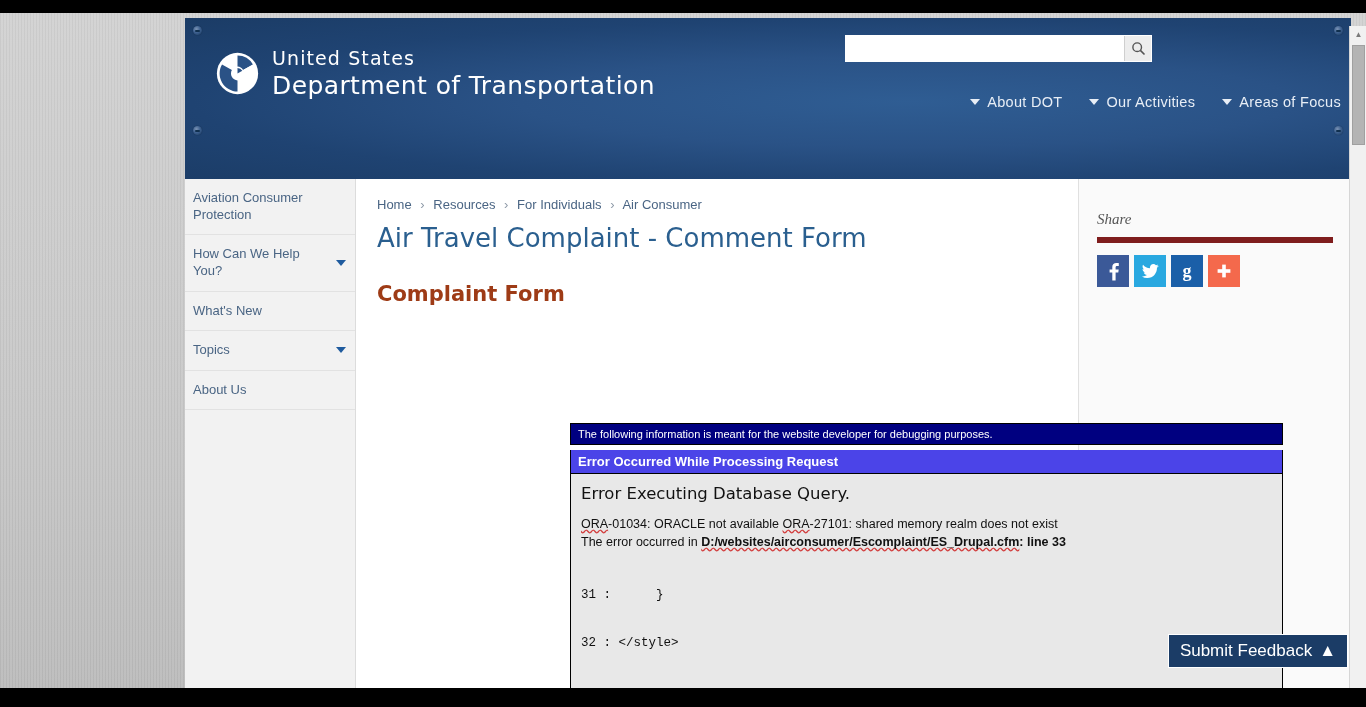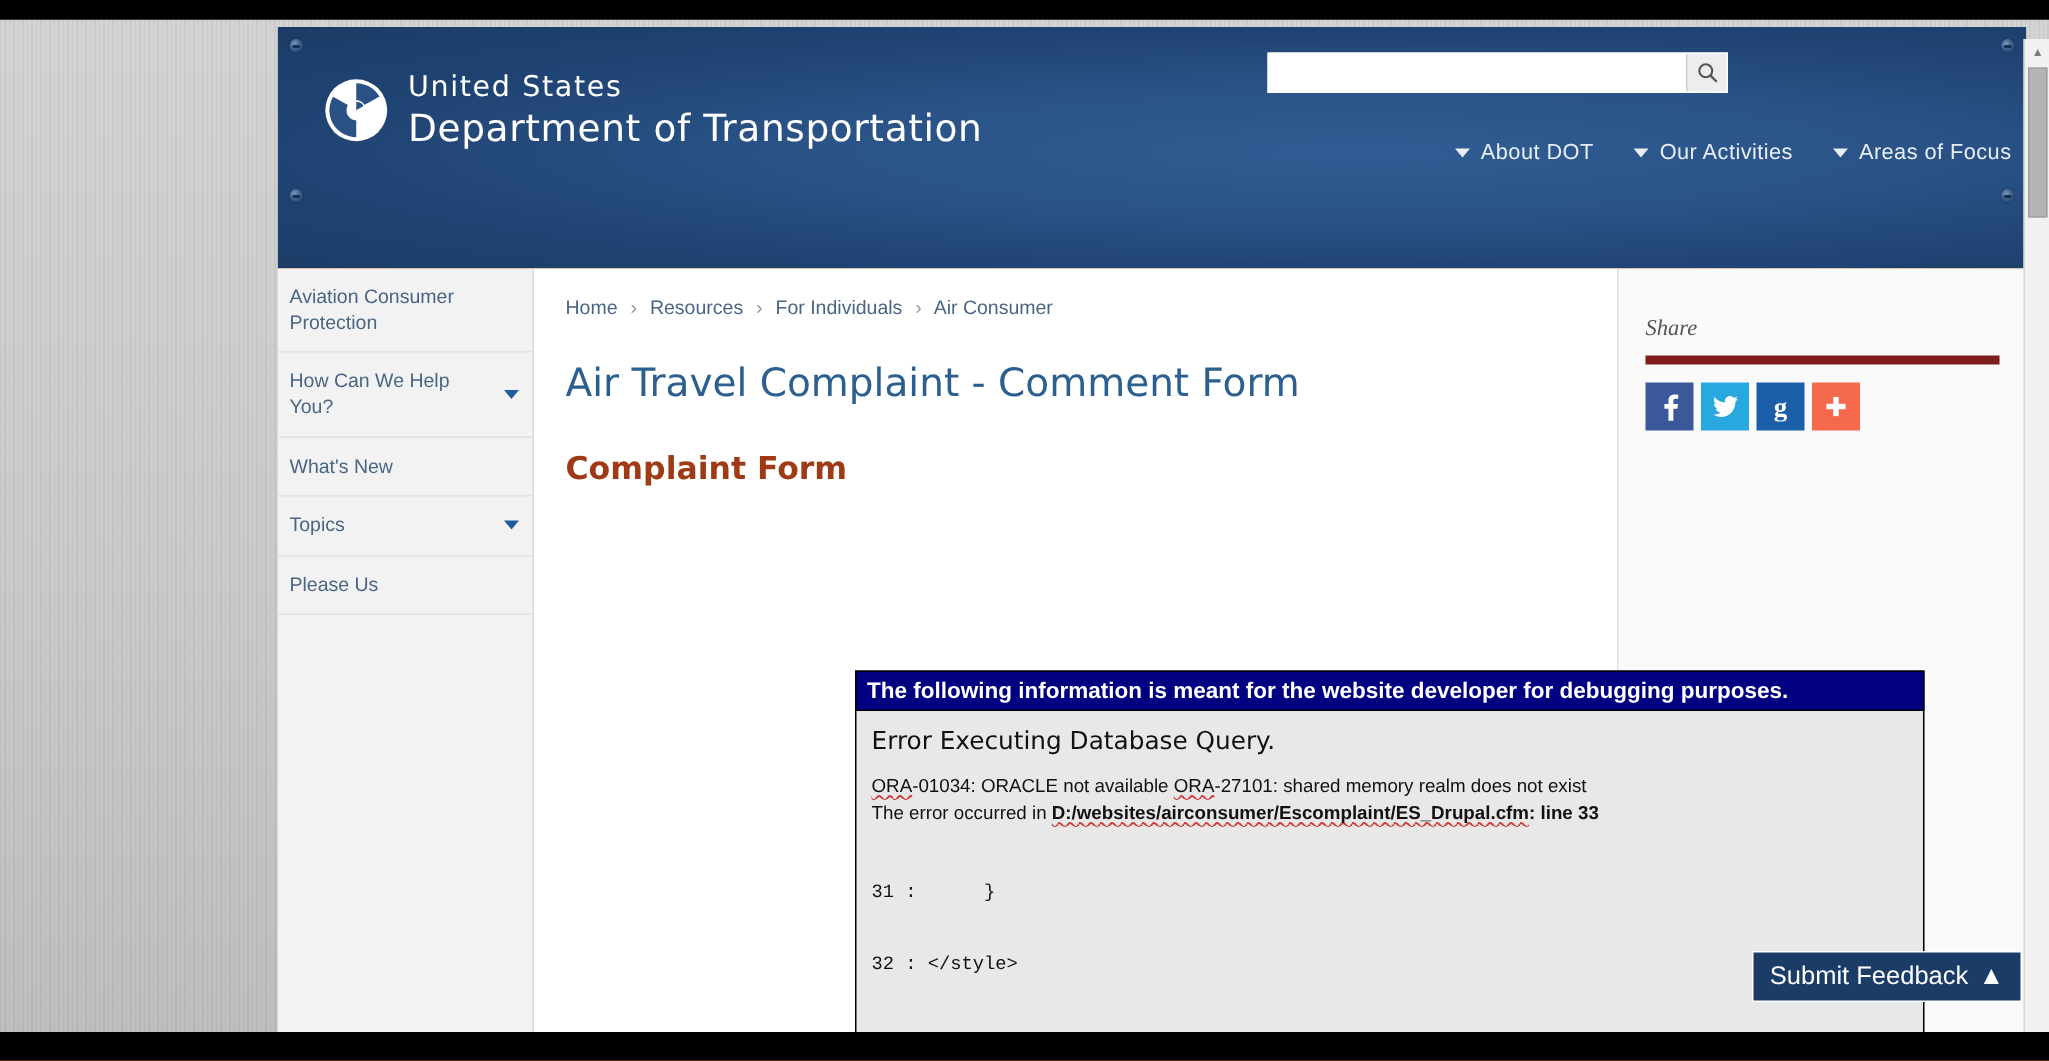--- a/index.html
+++ b/index.html
@@ -124,21 +124,21 @@
   .side-item .caret {
     position:absolute; right:9px; top:50%; margin-top:-3px;
     width:0; height:0; border-left:5px solid transparent;
     border-right:5px solid transparent; border-top:6px solid #1f5b9e;
   }
 
   #main {
     position:absolute; left:171px; top:0; width:722px; height:545px;
     background:#fff; padding:18px 20px 0 21px;
   }
-  #breadcrumb { font-size:13px; color:#5a6b80; margin-bottom:30px; }
+  #breadcrumb { font-size:13px; color:#5a6b80; margin-bottom:12px; }
   #breadcrumb .crumb { color:#4a6584; cursor:pointer; }
   #breadcrumb .sep { color:#8e9aa8; margin:0 5px; }
   #page-title {
     font-size:26px; color:#2a5f8f; font-weight:400; margin:0 0 28px 0;
     font-family:"DejaVu Sans", sans-serif; line-height:1.15;
   }
   #section-title {
     font-size:21px; color:#9e3b16; font-weight:bold; margin:0 0 30px 0;
     font-family:"DejaVu Sans", sans-serif;
   }
@@ -160,22 +160,22 @@
     width:32px; height:32px; display:flex; align-items:center; justify-content:center;
     color:#fff; cursor:pointer; font-weight:bold;
   }
 
   
   #cfdump {
     position:absolute; left:385px; top:405px; width:713px;
     z-index:40; font-family:"Liberation Sans", sans-serif;
   }
   .cf-bar1 {
-    background:#000080; color:#fff; font-size:15px; font-weight:bold;
-    padding:4px 7px; border:1px solid #000;margin-top:24px;
+    background:#000080; color:#fff; font-size:11px; font-weight:normal;
+    padding:4px 7px; border:1px solid #000;
   }
   .cf-bar2 {
     background:#4b44e8; color:#fff; font-size:13px; font-weight:bold;
     padding:4px 7px; border:1px solid #000; border-top:0;
     margin-top:5px;
   }
   .cf-body {
     background:#e8e8e8; border:1px solid #000; border-top:0;
     padding:10px 10px 0 10px;
   }
@@ -270,21 +270,21 @@
           <span class="caret"></span>
         </div>
         <div class="side-item">
           <span>What's New</span>
         </div>
         <div class="side-item">
           <span>Topics</span>
           <span class="caret"></span>
         </div>
         <div class="side-item">
-          <span>Please Us</span>
+          <span>About Us</span>
         </div>
       </div>
 
       <div id="main">
         <div id="breadcrumb">
           <span class="crumb">Home</span>
           <span class="sep">›</span>
           <span class="crumb">Resources</span>
           <span class="sep">›</span>
           <span class="crumb">For Individuals</span>
@@ -321,20 +321,21 @@
               <rect x="2.6" y="7.2" width="12.8" height="3.6" fill="#fff"></rect>
             </svg>
           </div>
         </div>
       </div>
 
     </div>
 
     <div id="cfdump">
       <div class="cf-bar1">The following information is meant for the website developer for debugging purposes.</div>
+      <div class="cf-bar2">Error Occurred While Processing Request</div>
       <div class="cf-body">
         <div class="cf-h">Error Executing Database Query.</div>
 
         <div class="cf-ora">
           <span class="sp">ORA</span><span>-01034: ORACLE not available </span><span class="sp">ORA</span><span>-27101: shared memory realm does not exist</span>
         </div>
 
         <div class="cf-occ">
           <span>The error occurred in </span><b class="sp">D:/websites/airconsumer/Escomplaint/ES_Drupal.cfm</b><b>: line 33</b>
         </div>

